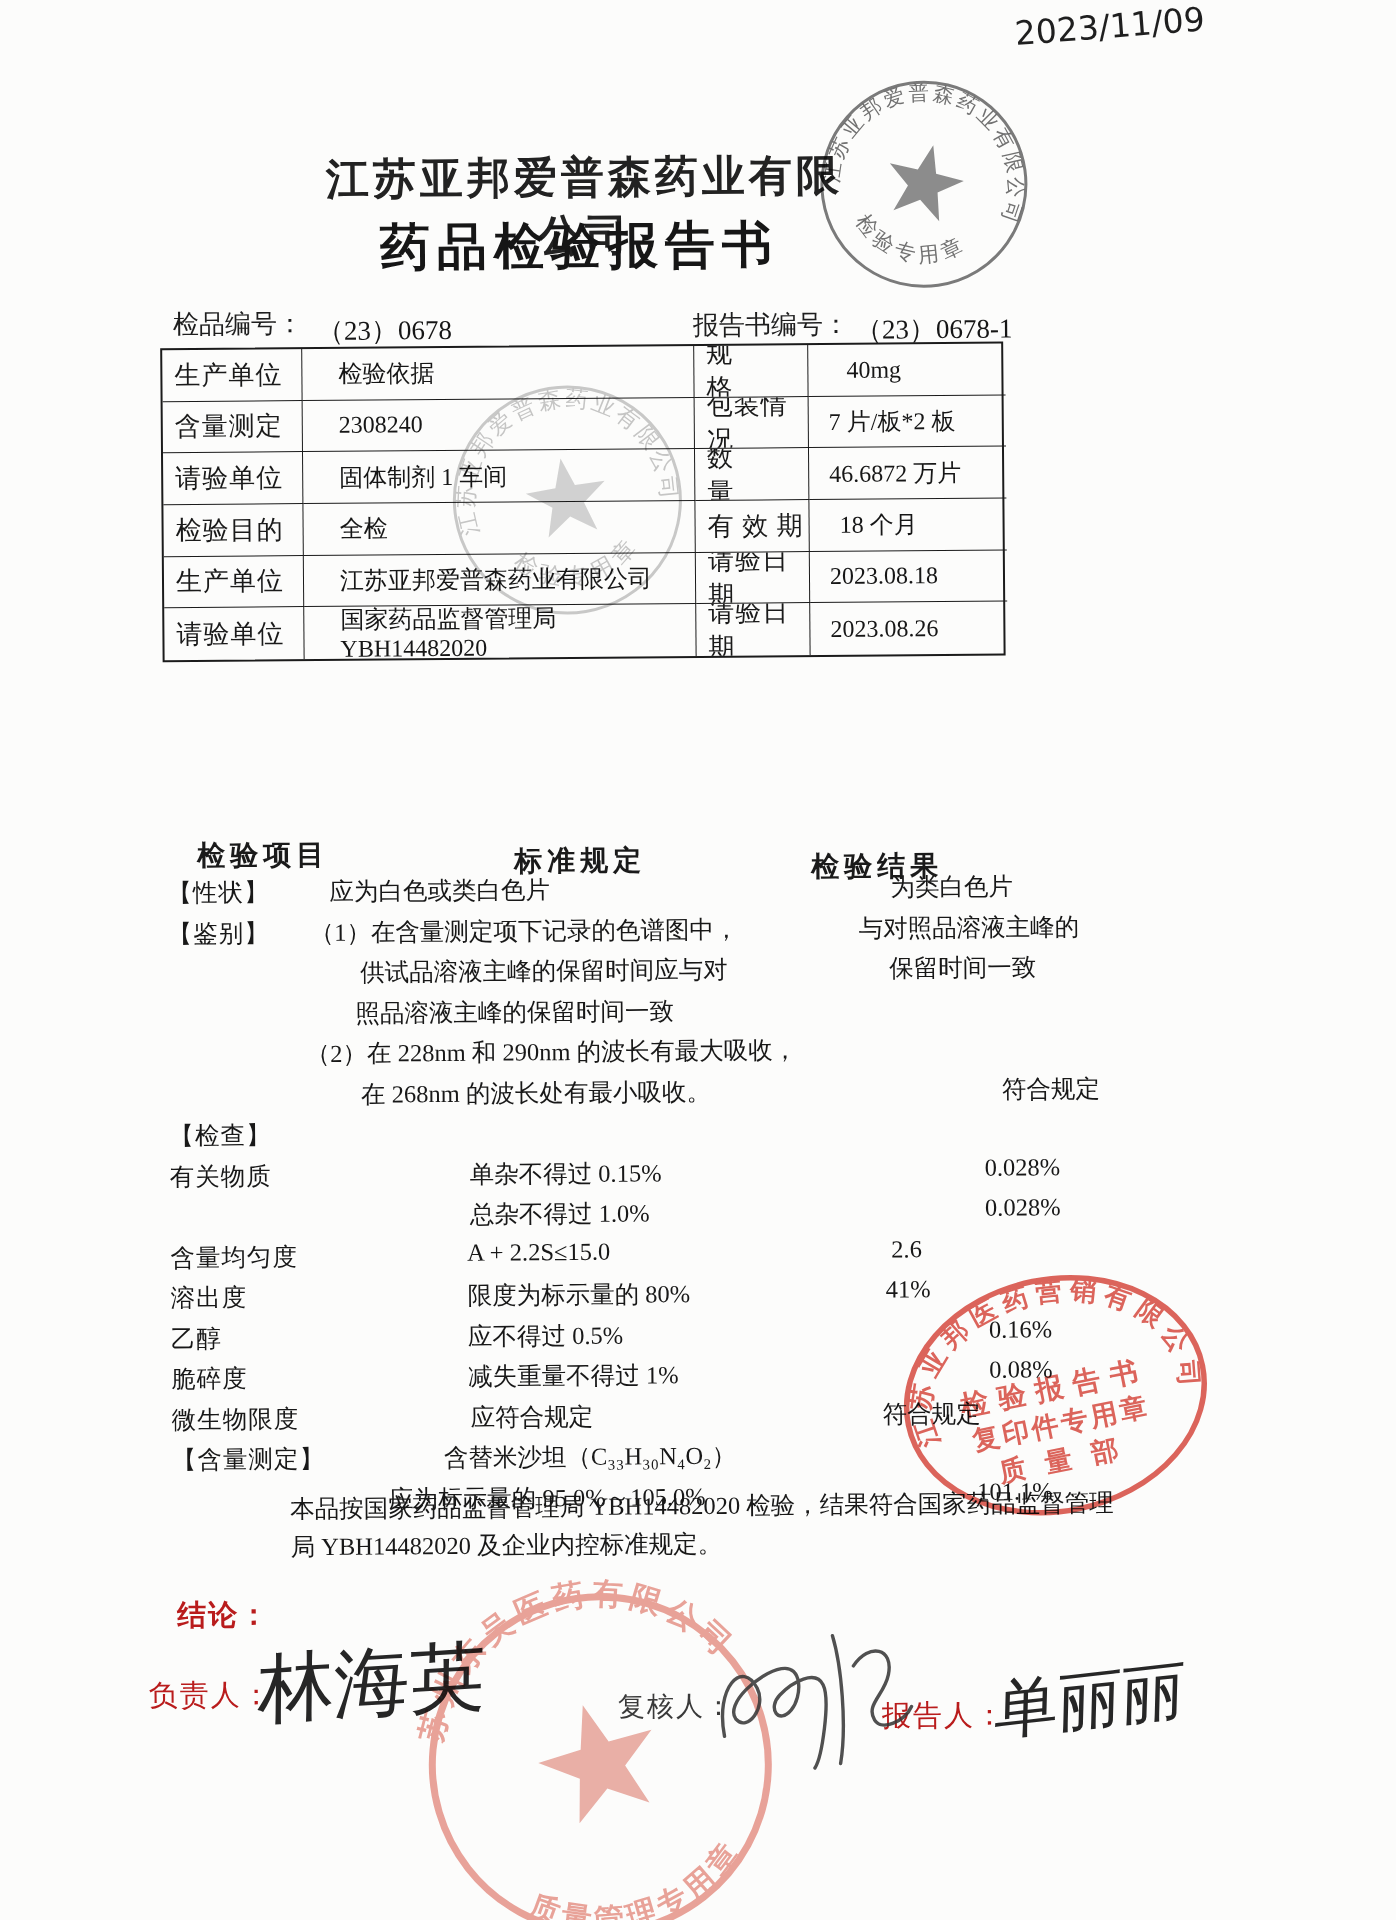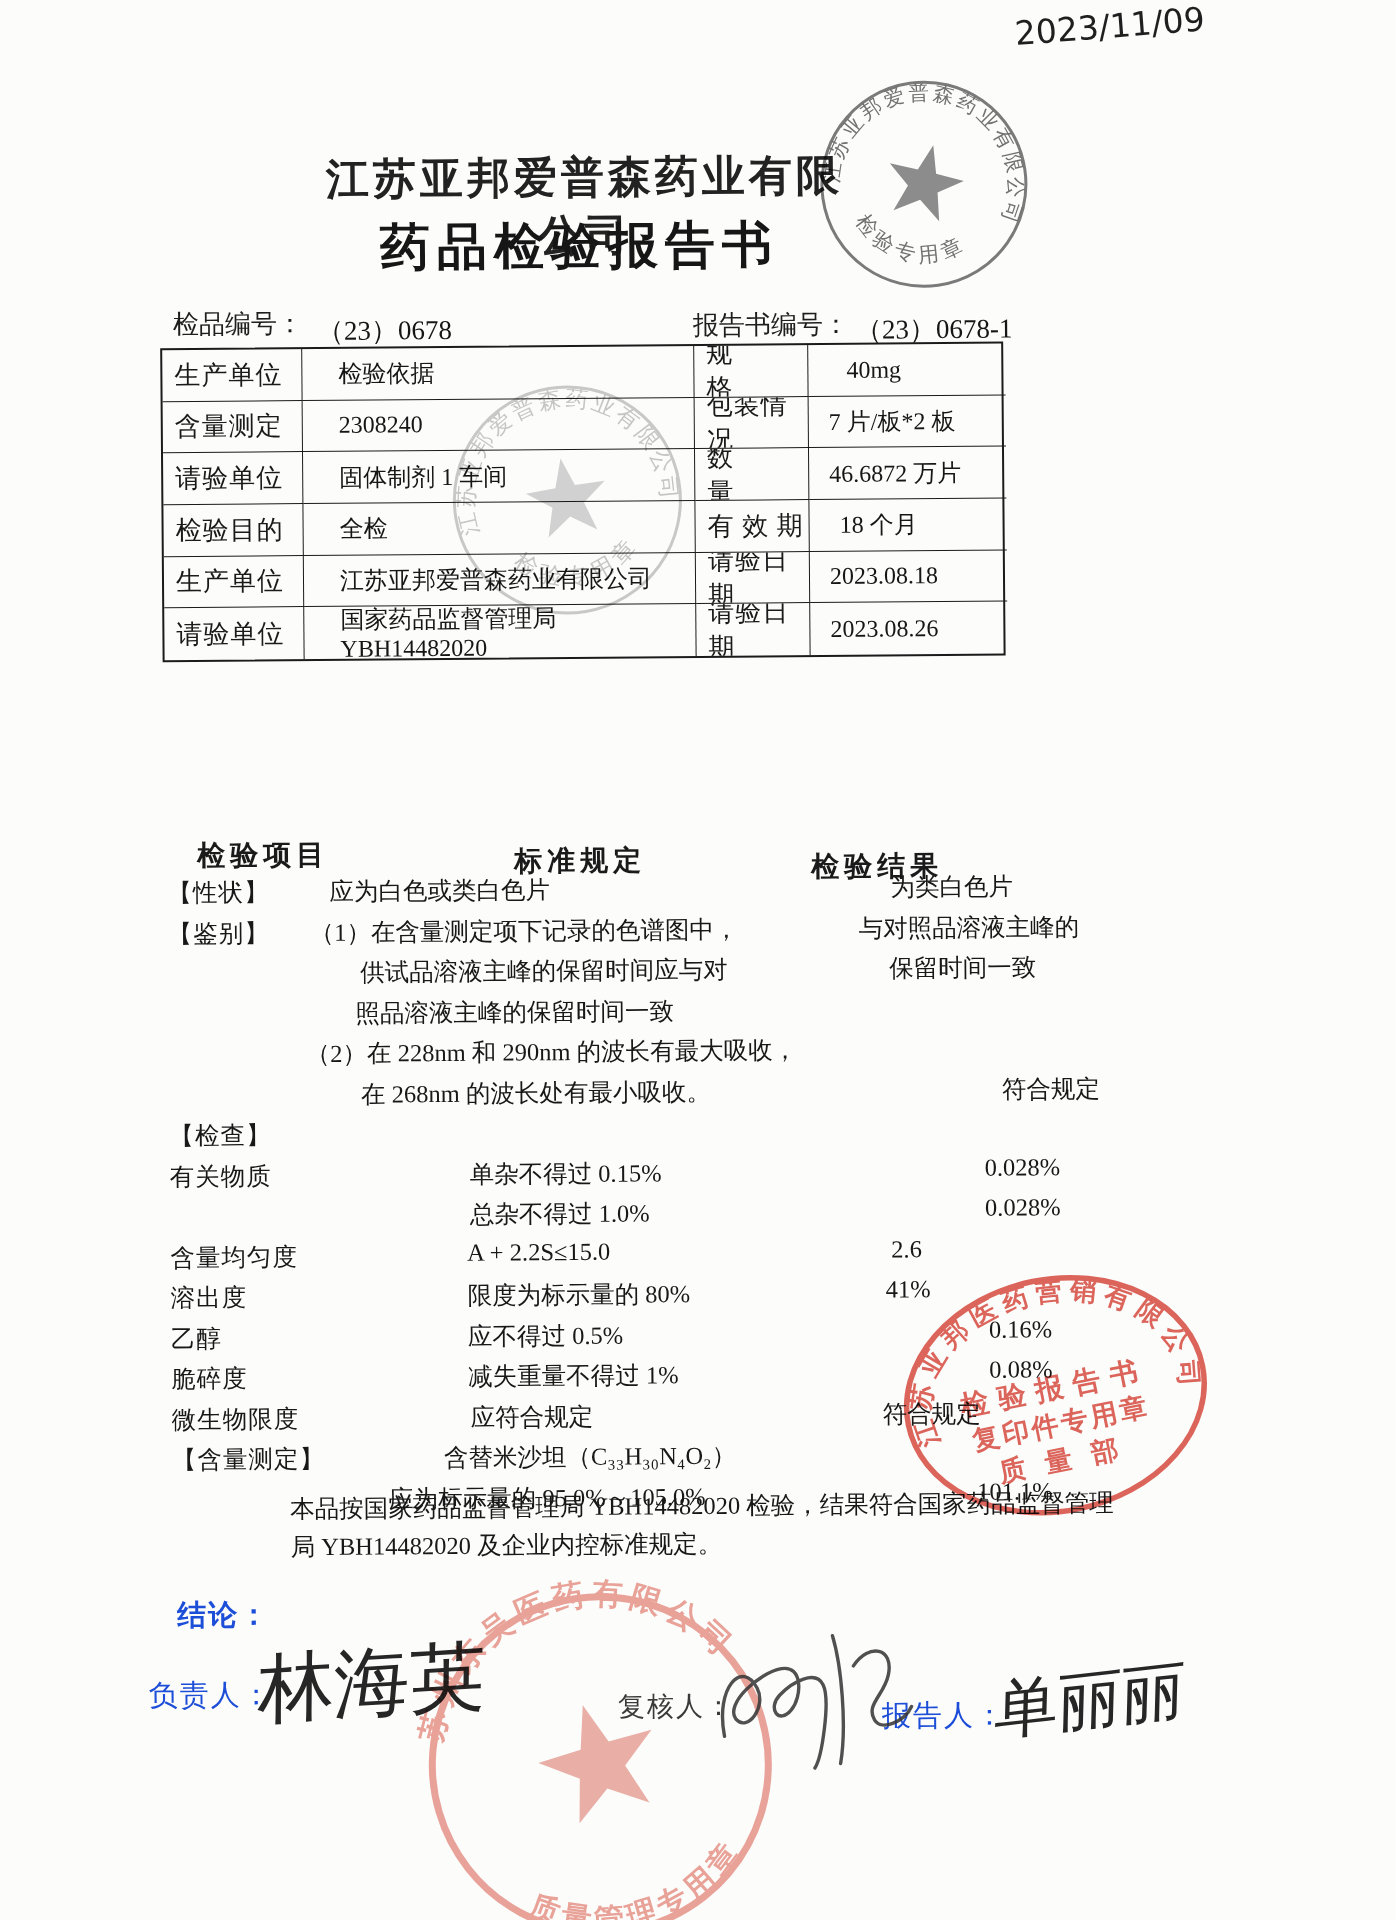--- a/index.html
+++ b/index.html
@@ -36,21 +36,21 @@
   
   .sec-header{font-size:28px;font-weight:700;letter-spacing:5px;color:#1a1a1a;}
   .results{left:168px;top:872px;width:1060px;}
   .rrow{position:relative;height:40.5px;}
   .ci,.cs,.cr{position:absolute;top:0;white-space:nowrap;font-size:24.5px;color:#181818;}
   .ci{left:0;letter-spacing:1px;}
   .cs{left:137px;}
   .cr{left:688px;}
   
   .summary{left:286px;top:1487px;width:990px;font-size:24.5px;line-height:38px;color:#181818;}
-  .label-big{font-size:29px;letter-spacing:2px;color:#1d4ed8;}
+  .label-big{font-size:29px;letter-spacing:2px;color:#b91c1c;}
   .sig-hand{font-family:"DejaVu Sans","Liberation Sans",sans-serif;color:#262626;}
   .stamp{mix-blend-mode:multiply;pointer-events:none;}
   .hand-date{left:1022px;top:10px;font-family:"DejaVu Sans",sans-serif;
     font-size:33px;color:#1f1f1f;transform:rotate(-4deg);letter-spacing:0px;}
 </style>
 </head>
 <body>
 
 <div class="sheet">
   <div class="tilt">

